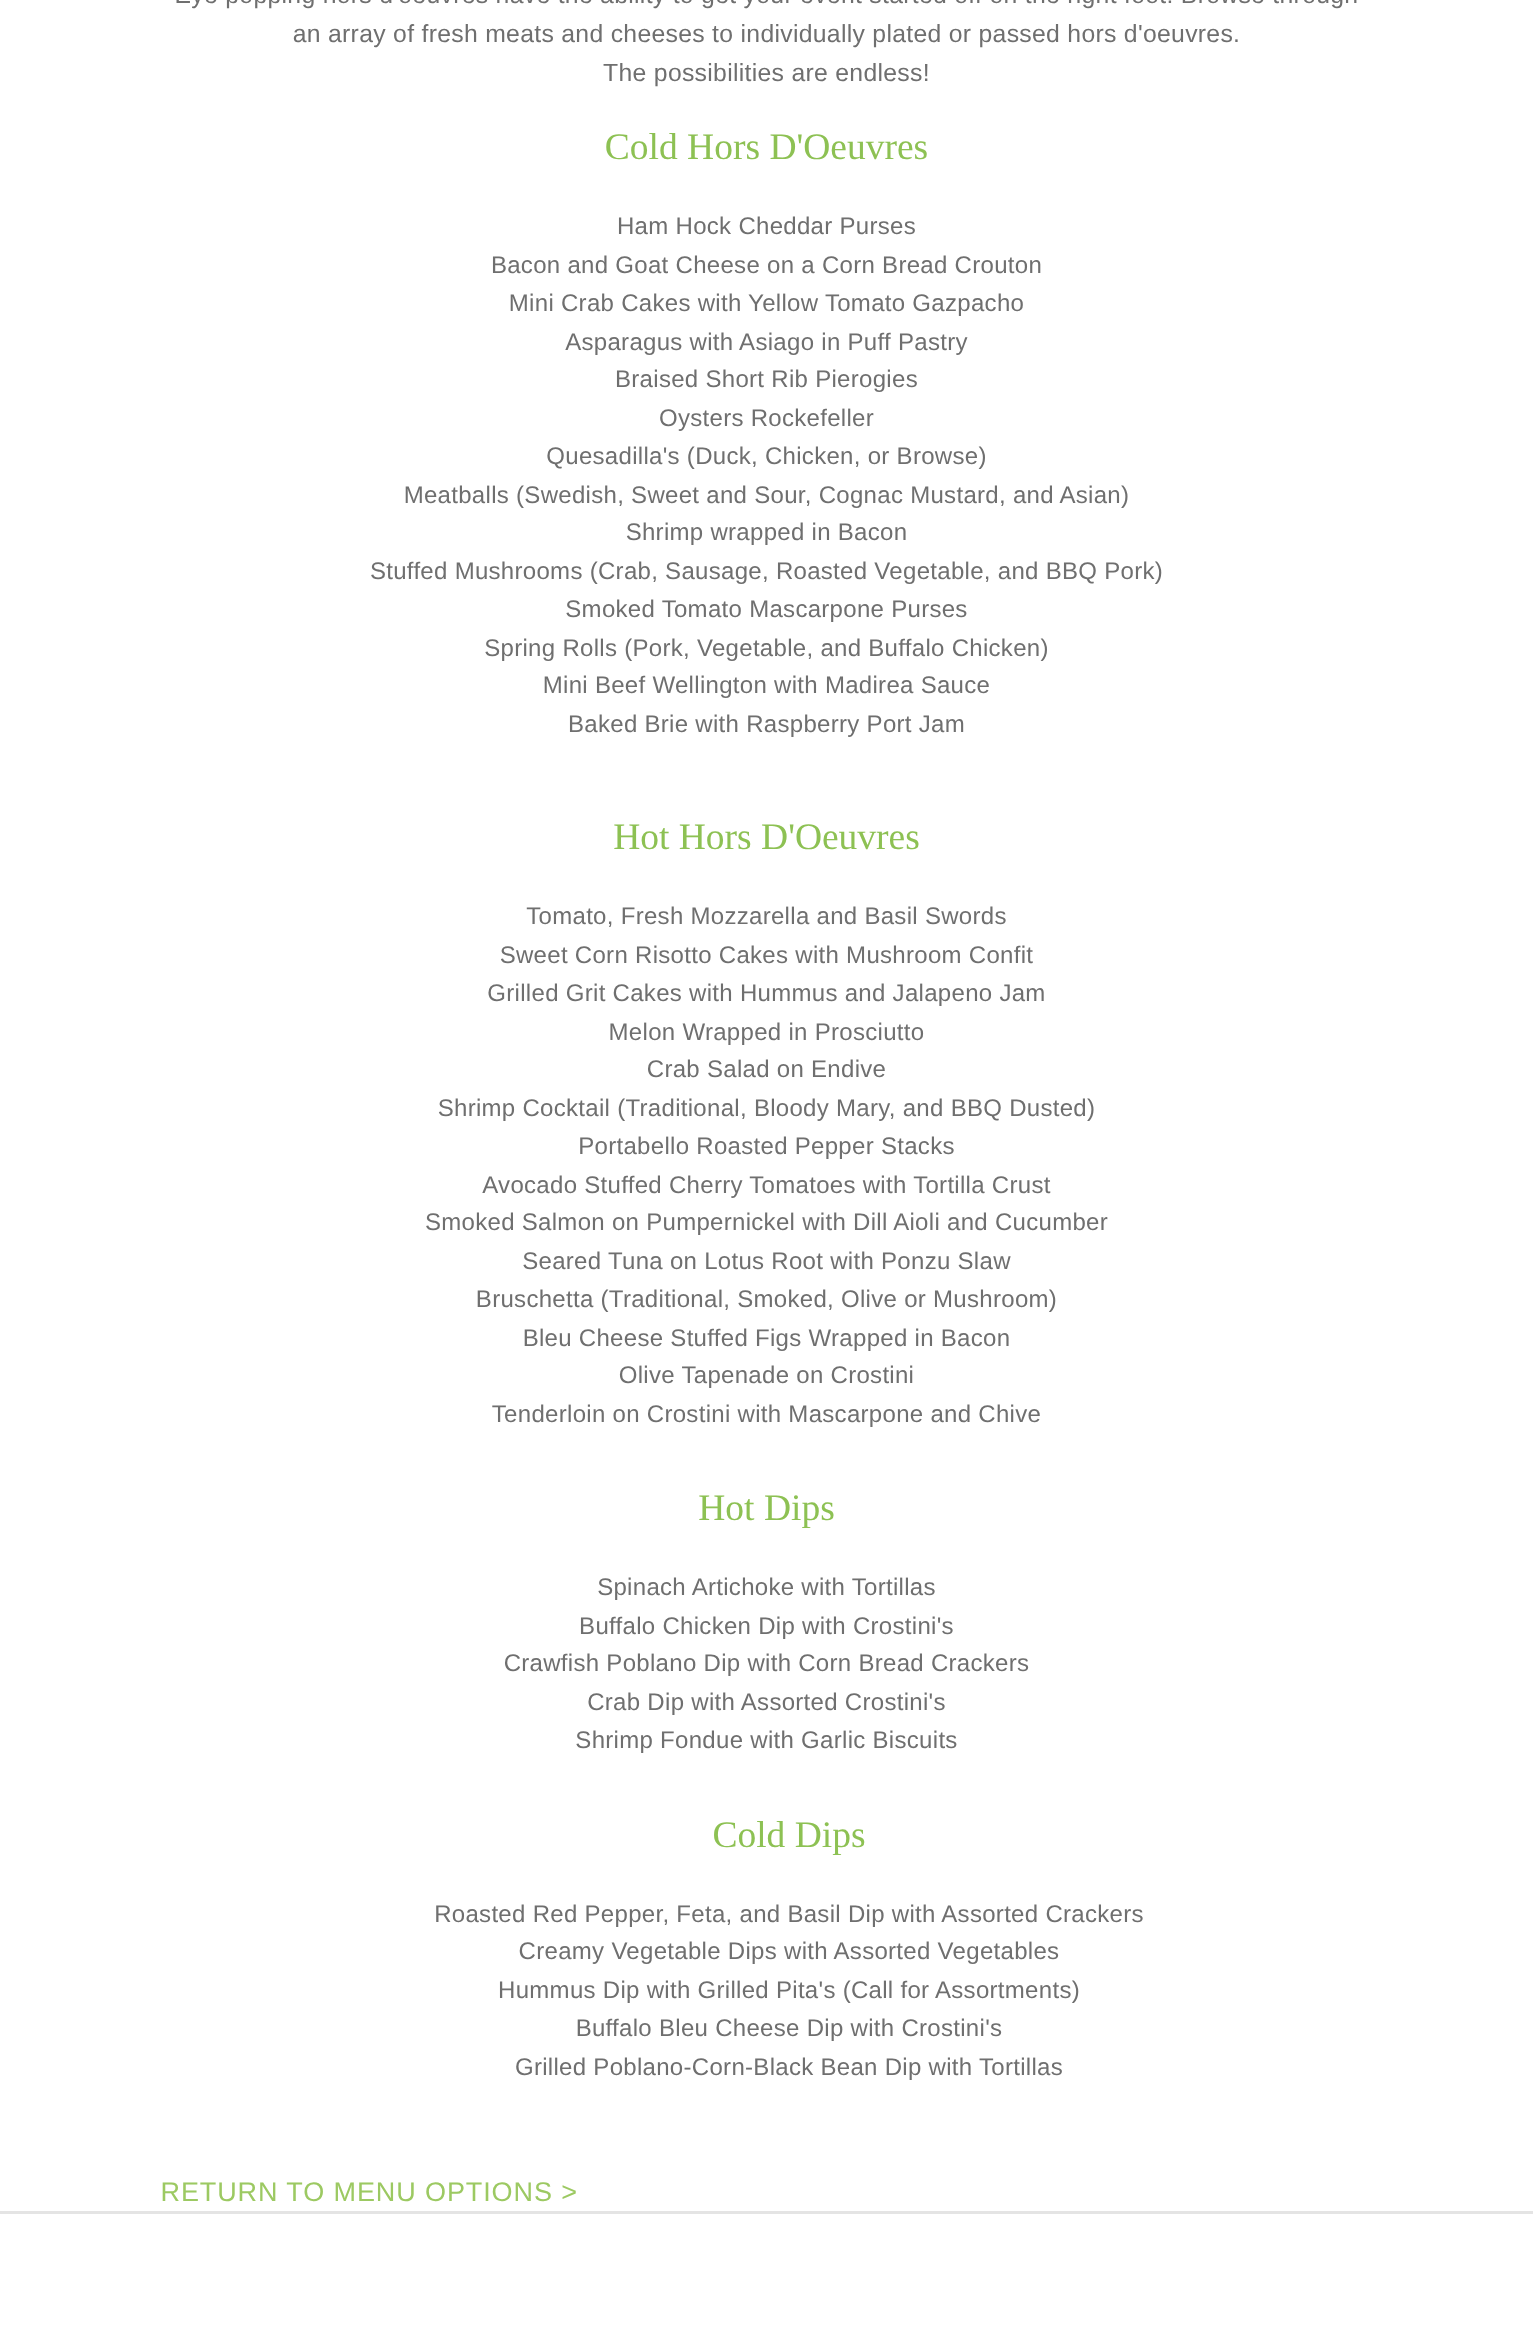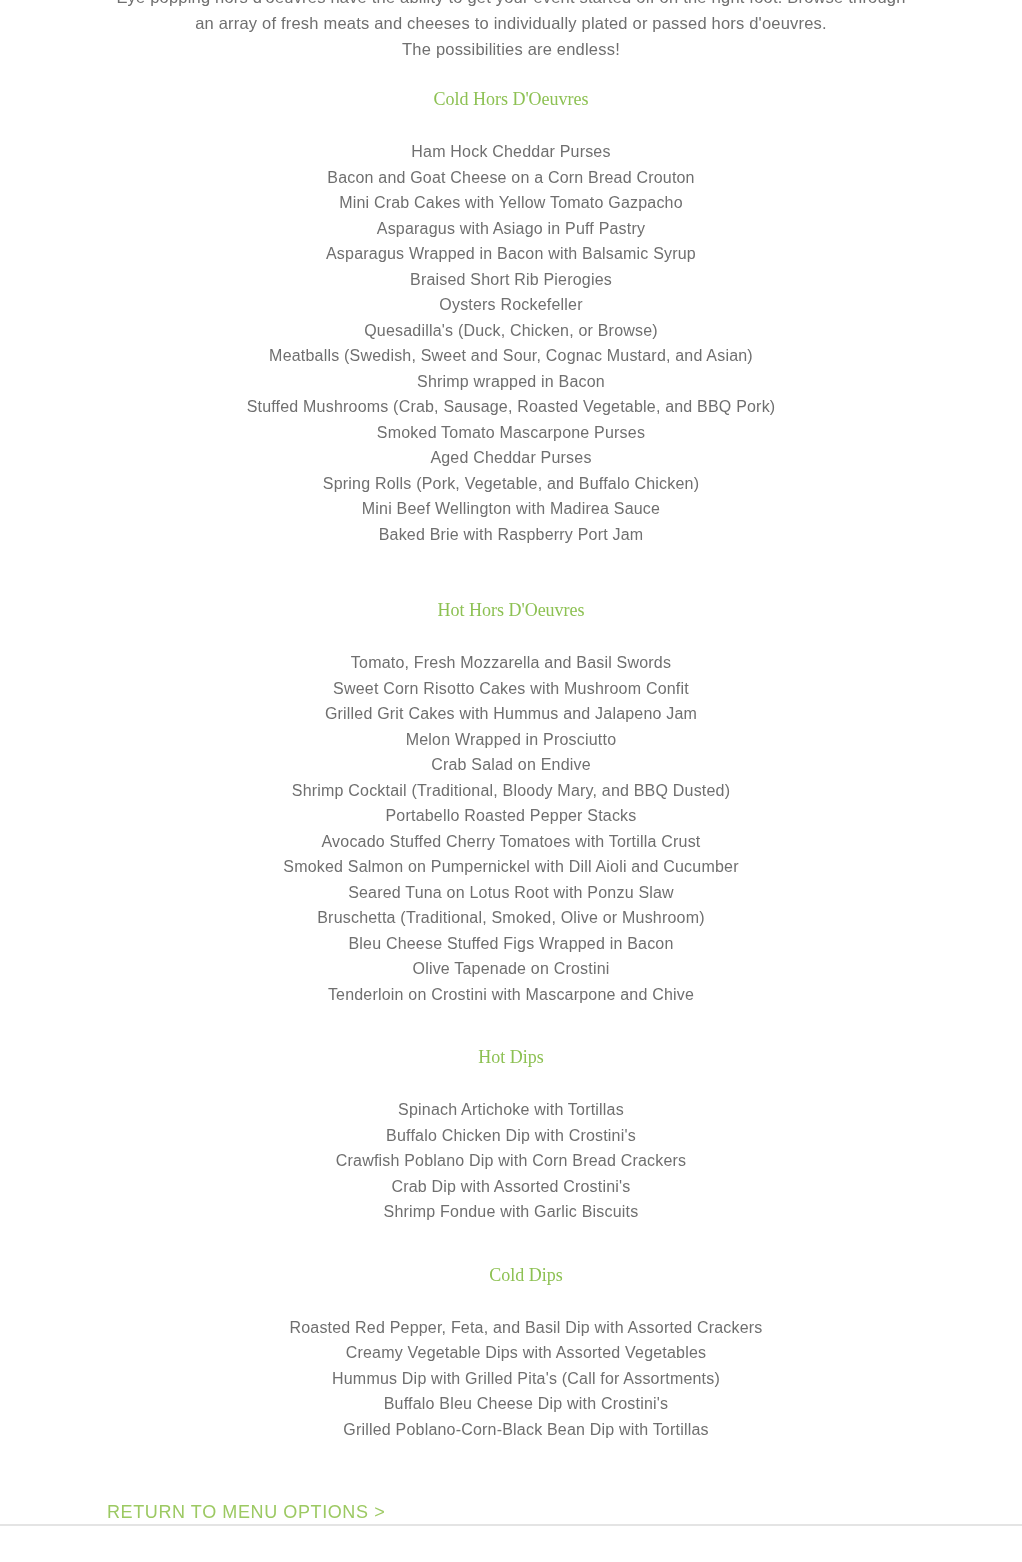--- a/index.html
+++ b/index.html
@@ -29,21 +29,21 @@
     letter-spacing: 0.2px;
   }
   .intro div {
     white-space: nowrap;
     text-align: center;
   }
   
   .menu-section h2 {
     font-family: "Liberation Serif", "DejaVu Serif", serif;
     font-weight: 400;
-    font-size: 18px;
+    font-size: 25px;
     line-height: 30px;
     margin: 0;
     color: #8dc153;
   }
   .menu-section ul {
     list-style: none;
     margin: 25px 0 0 0;
     padding: 0;
     font-size: 16px;
     line-height: 25.5px;
@@ -94,29 +94,27 @@
 
   <div id="menu-sections">
 
   <section class="menu-section">
         <h2>Cold Hors D'Oeuvres</h2>
         <ul>
           <li>Ham Hock Cheddar Purses</li>
           <li>Bacon and Goat Cheese on a Corn Bread Crouton</li>
           <li>Mini Crab Cakes with Yellow Tomato Gazpacho</li>
           <li>Asparagus with Asiago in Puff Pastry</li>
-          <li>Asparagus Wrapped in Bacon with Balsamic Syrup</li>
           <li>Braised Short Rib Pierogies</li>
           <li>Oysters Rockefeller</li>
           <li>Quesadilla's (Duck, Chicken, or Browse)</li>
           <li>Meatballs (Swedish, Sweet and Sour, Cognac Mustard, and Asian)</li>
           <li>Shrimp wrapped in Bacon</li>
           <li>Stuffed Mushrooms (Crab, Sausage, Roasted Vegetable, and BBQ Pork)</li>
           <li>Smoked Tomato Mascarpone Purses</li>
-          <li>Aged Cheddar Purses</li>
           <li>Spring Rolls (Pork, Vegetable, and Buffalo Chicken)</li>
           <li>Mini Beef Wellington with Madirea Sauce</li>
           <li>Baked Brie with Raspberry Port Jam</li>
         </ul>
       </section>
       <section class="menu-section">
         <h2>Hot Hors D'Oeuvres</h2>
         <ul>
           <li>Tomato, Fresh Mozzarella and Basil Swords</li>
           <li>Sweet Corn Risotto Cakes with Mushroom Confit</li>

